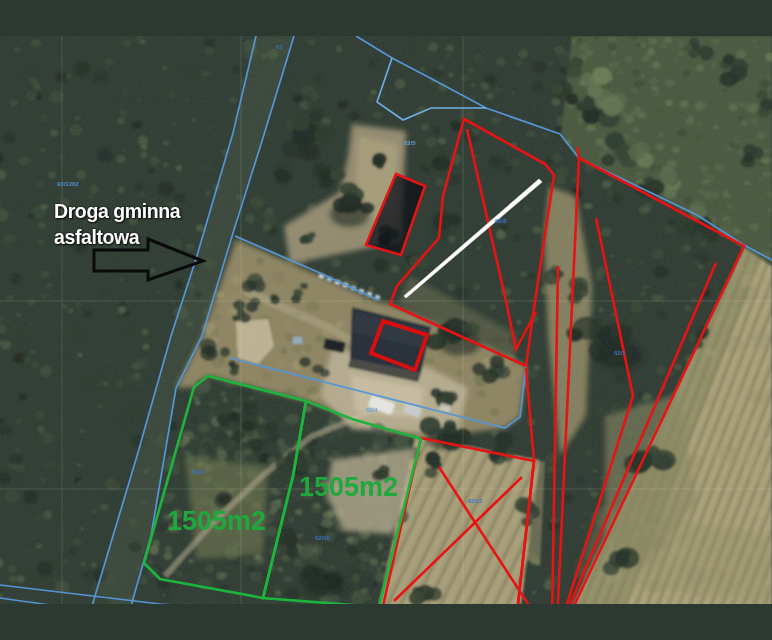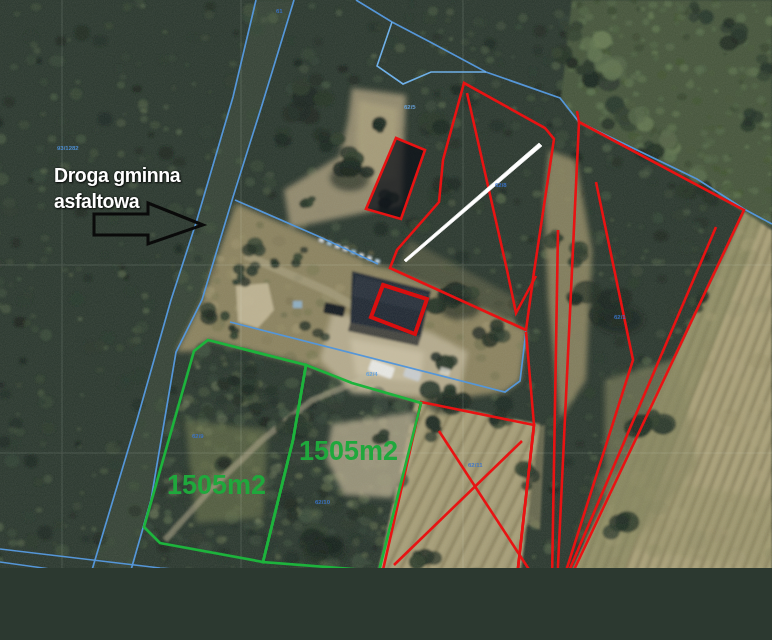--- a/index.html
+++ b/index.html
@@ -1,15 +1,15 @@
 <!DOCTYPE html>
 <html><head><meta charset="utf-8">
 <style>
 html,body{margin:0;padding:0;background:#2c3930;}
-#wrap{position:relative;width:772px;height:568px;overflow:hidden;font-family:"Liberation Sans",sans-serif;}
+#wrap{position:relative;width:772px;height:568px;overflow:hidden;font-family:"Liberation Sans",sans-serif;margin-top:36px;}
 </style></head>
 <body>
 <div id="wrap">
 <svg width="772" height="640" viewBox="0 0 772 640">
 <defs>
 <pattern id="stripesE" width="10" height="10" patternUnits="userSpaceOnUse" patternTransform="rotate(21)">
  <rect width="10" height="10" fill="#9e9670"></rect>
  <rect width="5" height="10" fill="#aaa179"></rect>
  <rect x="7" width="2.4" height="10" fill="#8e8562"></rect>
 </pattern>

